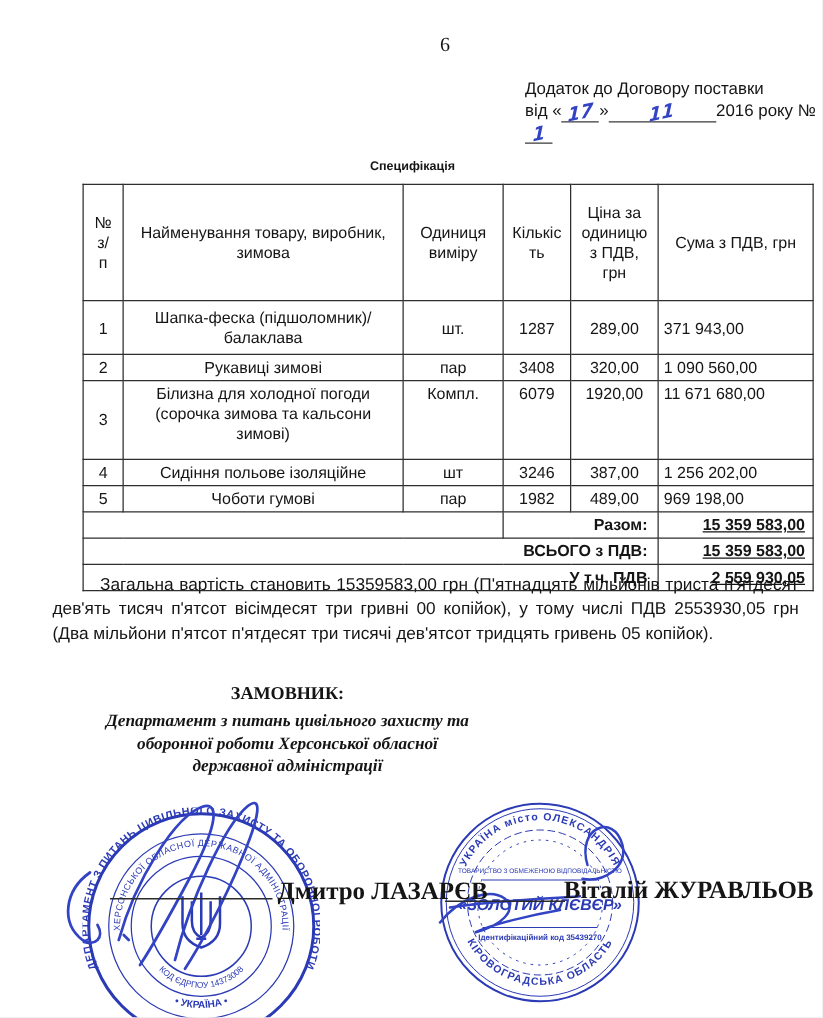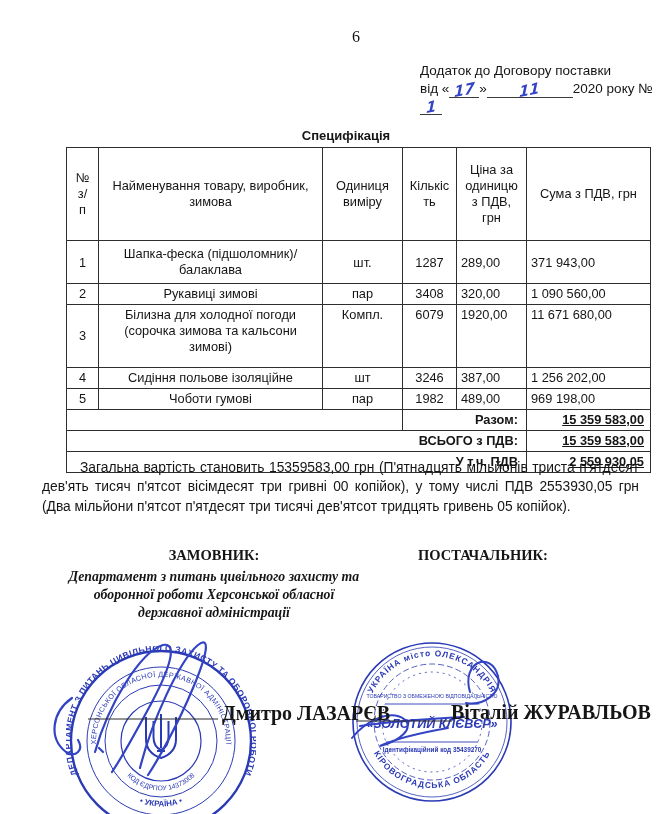--- a/index.html
+++ b/index.html
@@ -13,41 +13,41 @@
   
   .appendix{position:absolute;left:420px;top:62px;width:234px;font-size:13.5px;line-height:1.32;}
   .appendix .row{white-space:nowrap;}
   .blank{display:inline-block;border-bottom:1.4px solid #3a3a3a;text-align:center;height:15px;vertical-align:bottom;}
   .blank.day{width:30px;}
   .blank.month{width:86px;}
   .blank.num{width:22px;}
   .hand{display:inline-block;font-family:"DejaVu Sans",sans-serif;font-style:italic;font-weight:bold;
         color:#3243c4;font-size:15px;transform:rotate(-12deg) skewX(-14deg);line-height:1;}
   
-  .spec-title{position:absolute;left:56px;top:128px;width:580px;text-align:center;font-weight:bold;font-size:13px;}
+  .spec-title{position:absolute;left:40px;top:128px;width:580px;text-align:center;font-weight:bold;font-size:10px;}
   table.spec{position:absolute;left:66px;top:147px;width:584px;border-collapse:collapse;font-size:12.8px;table-layout:fixed;}
   table.spec th,table.spec td{border:1px solid #2e2e2e;padding:2px 4px;vertical-align:middle;}
   table.spec th{font-weight:normal;text-align:center;height:88px;line-height:1.25;}
   th.pre{white-space:pre-line;}
   td.c{text-align:center;}
-  td.r{text-align:left;padding-right:7px;}
+  td.r{text-align:center;padding-right:7px;}
   td.name{padding-left:7px;line-height:1.25;text-align:center;}
   td.sum{padding-left:6px;}
   tr.row1 td{height:38px;}
   tr.row3 td{vertical-align:top;height:58px;}
   tr.row3 td.c.mid{vertical-align:middle;}
   tr.totals td{font-weight:bold;height:16px;}
   tr.totals td.lbl{text-align:right;padding-right:8px;}
   tr.totals td.val{text-align:right;padding-right:6px;text-decoration:underline;}
   
   .total-par{position:absolute;left:42px;top:458px;width:597px;font-size:13.8px;line-height:1.4;
              text-align:justify;text-indent:38px;}
   
   .party{position:absolute;top:547px;text-align:center;font-family:"Liberation Serif",serif;}
-  .party.customer{left:68px;width:292px;}
+  .party.customer{left:84px;width:292px;}
   .party.supplier{left:385px;width:196px;}
   .party .ttl{font-weight:bold;font-size:14.5px;margin-bottom:4px;}
   .party .nm{font-weight:bold;font-style:italic;font-size:13.8px;line-height:1.32;}
   
   .stamp{position:absolute;}
   .stamp-left{left:66px;top:646px;}
   .stamp-right{left:350px;top:640px;}
   .sig-layer{position:absolute;left:0;top:620px;}
   .signatory{position:absolute;font-family:"Liberation Serif",serif;font-weight:bold;font-size:20px;white-space:nowrap;}
   .signatory.customer{left:222px;top:702px;}
@@ -57,21 +57,21 @@
 </style>
 </head>
 <body>
 
 <div class="page">
 
   <div class="page-num">6</div>
 
   <div class="appendix">
     <div class="row">Додаток до Договору поставки</div>
-    <div class="row"><span>від «</span><span class="blank day"><span class="hand">17</span></span><span>»</span><span class="blank month"><span class="hand">11</span></span><span>2020 року №</span>
+    <div class="row"><span>від «</span><span class="blank day"><span class="hand">17</span></span><span>»</span><span class="blank month"><span class="hand">11</span></span><span>2016 року №</span>
     </div>
     <div class="row">
       <span class="blank num"><span class="hand">1</span></span>
     </div>
   </div>
 
   <div class="spec-title">Специфікація</div>
 
   <table class="spec">
     <colgroup>
@@ -150,21 +150,20 @@
   </tbody>
     </table>
 
   <div class="total-par">Загальна вартість становить 15359583,00 грн (П'ятнадцять мільйонів триста п'ятдесят дев'ять тисяч п'ятсот вісімдесят три гривні 00 копійок), у тому числі ПДВ 2553930,05 грн (Два мільйони п'ятсот п'ятдесят три тисячі дев'ятсот тридцять гривень 05 копійок).</div>
 
   <div class="party customer">
     <div class="ttl">ЗАМОВНИК:</div>
     <div class="nm">Департамент з питань цивільного захисту та оборонної роботи Херсонської обласної державної адміністрації</div>
   </div>
   <div class="party supplier">
-    <div class="ttl">ПОСТАЧАЛЬНИК:</div>
   </div>
 
   <svg class="stamp stamp-left" width="190" height="190" viewBox="-95 -95 190 190">
     <g fill="none" stroke="#2b3ab5">
       <circle r="90" stroke-width="2.4"></circle>
       <circle r="74" stroke-width="1"></circle>
       <circle r="56" stroke-width="1"></circle>
       <circle r="40" stroke-width="1.2"></circle>
     </g>
     <defs>

